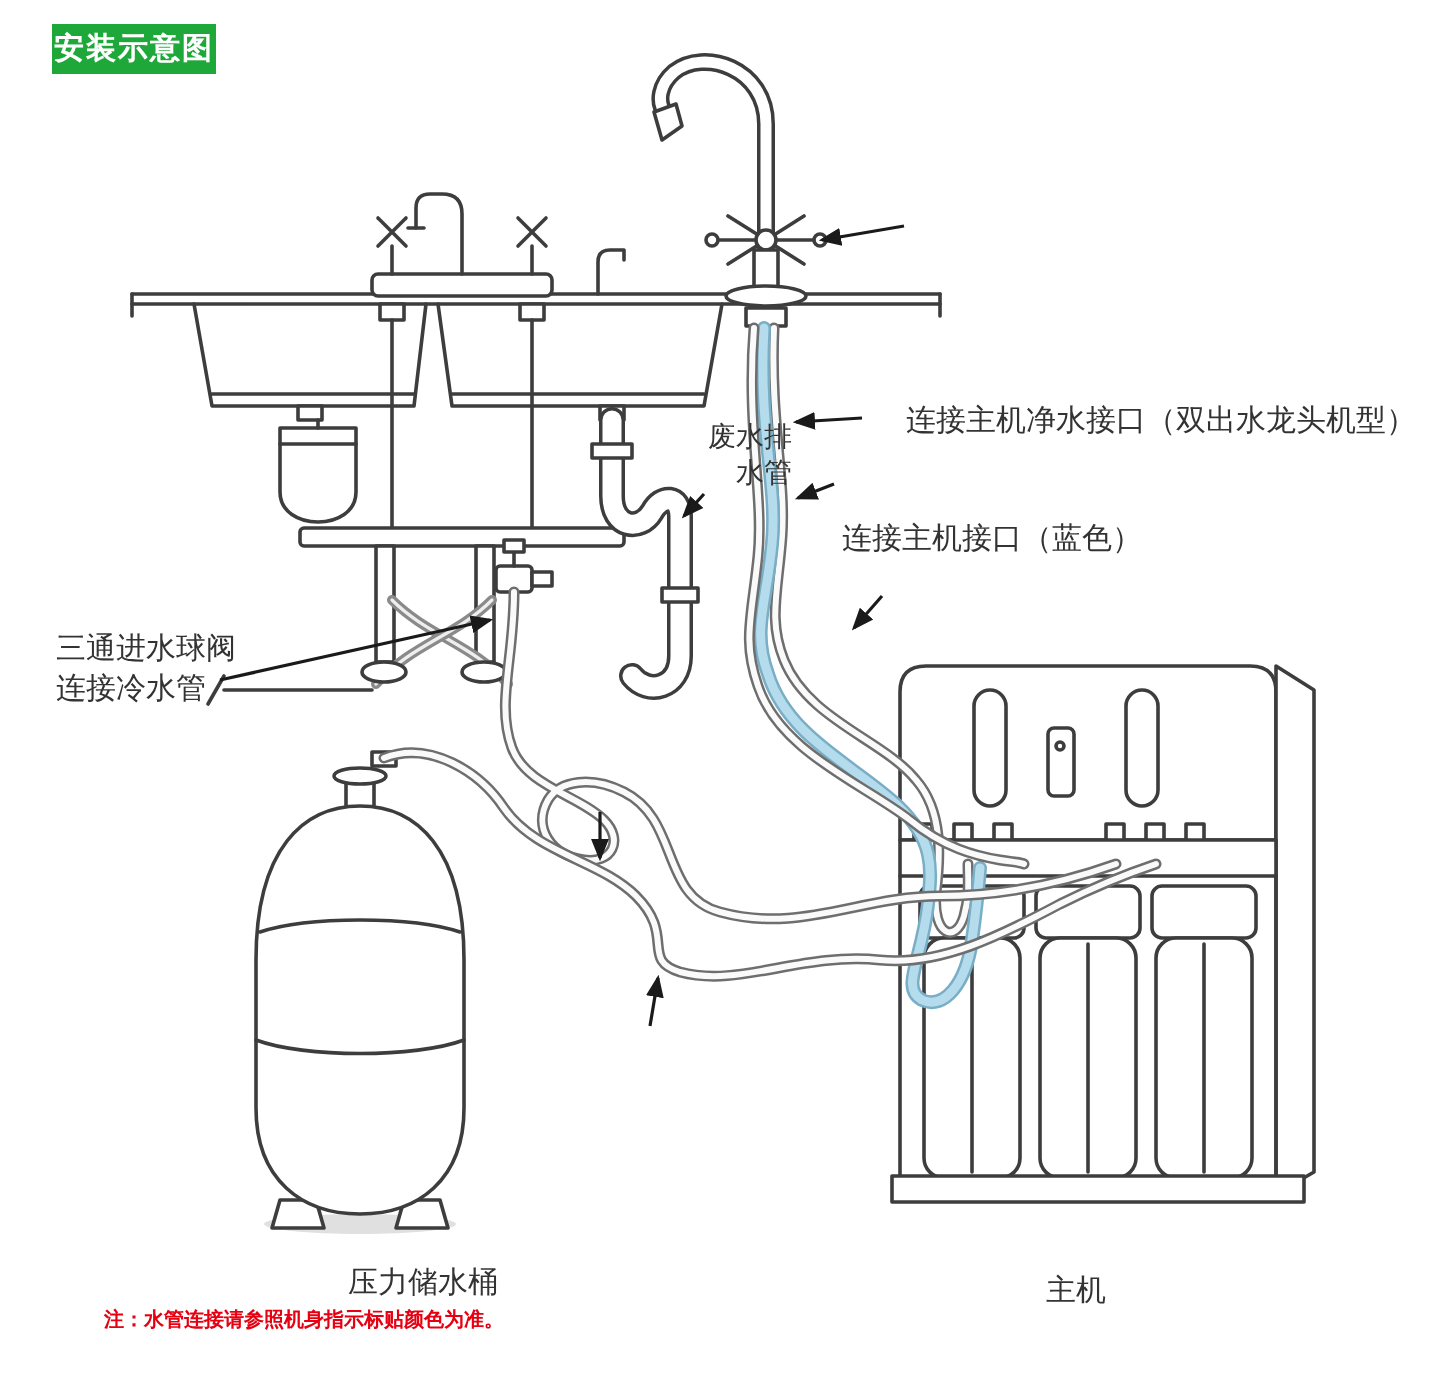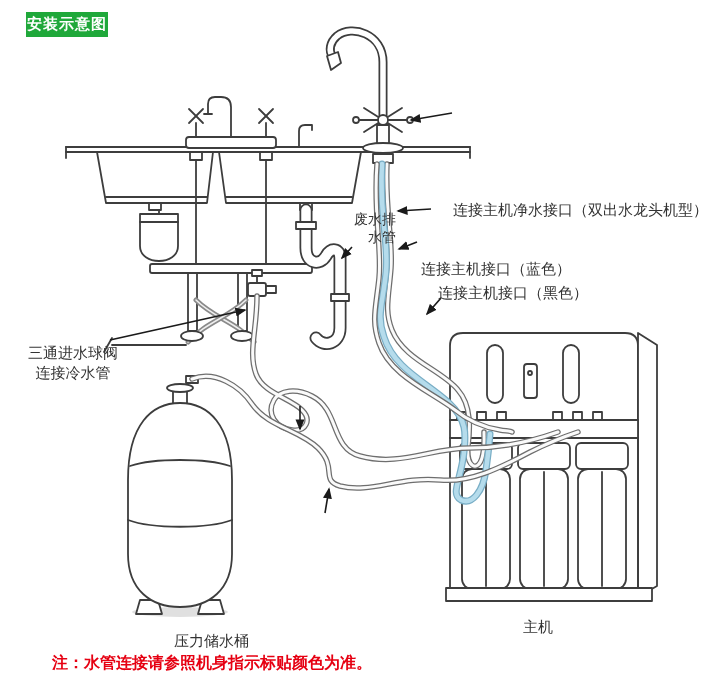--- a/index.html
+++ b/index.html
@@ -19,21 +19,21 @@
     font-size:15px; font-weight:bold; padding:3px 1px; letter-spacing:1px;
   }
   .lbl {
     position:absolute; color:#333; font-size:15px; line-height:1.3;
     white-space:pre-line;
   }
   .lbl.small { font-size:14px; }
   .lbl.center { text-align:right; }
   .note {
     position:absolute; left:52px; top:653px;
-    color:var(--note_red,#e60012); font-size:16px; font-weight:bold;
+    color:var(--note_red,#e60012); font-size:10px; font-weight:bold;
   }
 
   
   .ln    { stroke:var(--line,#3d3d3d); stroke-width:1.8; fill:none; stroke-linecap:round; stroke-linejoin:round; }
   .fillw { fill:#ffffff; stroke:var(--line,#3d3d3d); stroke-width:1.8; stroke-linejoin:round; }
   .shadow{ fill:#e0e0e0; stroke:none; }
   .pipe-out { stroke:var(--line,#3d3d3d); stroke-width:13; fill:none; stroke-linecap:round; stroke-linejoin:round; }
   .pipe-in  { stroke:#ffffff; stroke-width:9.5; fill:none; stroke-linecap:round; stroke-linejoin:round; }
   .hose  { stroke:#8a8a8a; stroke-width:5; fill:none; stroke-linecap:round; }
   .hose2 { stroke:#eeeeee; stroke-width:1.6; fill:none; stroke-linecap:round; }
@@ -200,28 +200,27 @@
     </g>
   </svg>
 
   <div class="badge">安装示意图</div>
 
 
   <div class="lbl" style="left:436px; top:201px;margin-left:17px;">连接主机净水接口（双出水龙头机型）</div>
 
   <div class="lbl" style="left:421px; top:233px;margin-top:27px;">连接主机接口（蓝色）</div>
 
-  <div class="lbl" style="left:438px; top:284px;">连接主机接口（黑色）</div>
 
   <div class="lbl small center" style="left:338px; top:210px; width:58px;">废水排
 水管</div>
 
-  <div class="lbl" style="left:28px; top:344px;text-align:center;">三通进水球阀
+  <div class="lbl" style="left:28px; top:315px;">三通进水球阀
 连接冷水管</div>
 
 
 
   <div class="lbl" style="left:142px; top:632px;margin-left:32px;">压力储水桶</div>
 
-  <div class="lbl" style="left:523px; top:618px;">主机</div>
+  <div class="lbl" style="left:523px; top:636px;">主机</div>
 
   <div class="note">注：水管连接请参照机身指示标贴颜色为准。</div>
 </div>
 
 </body></html>

